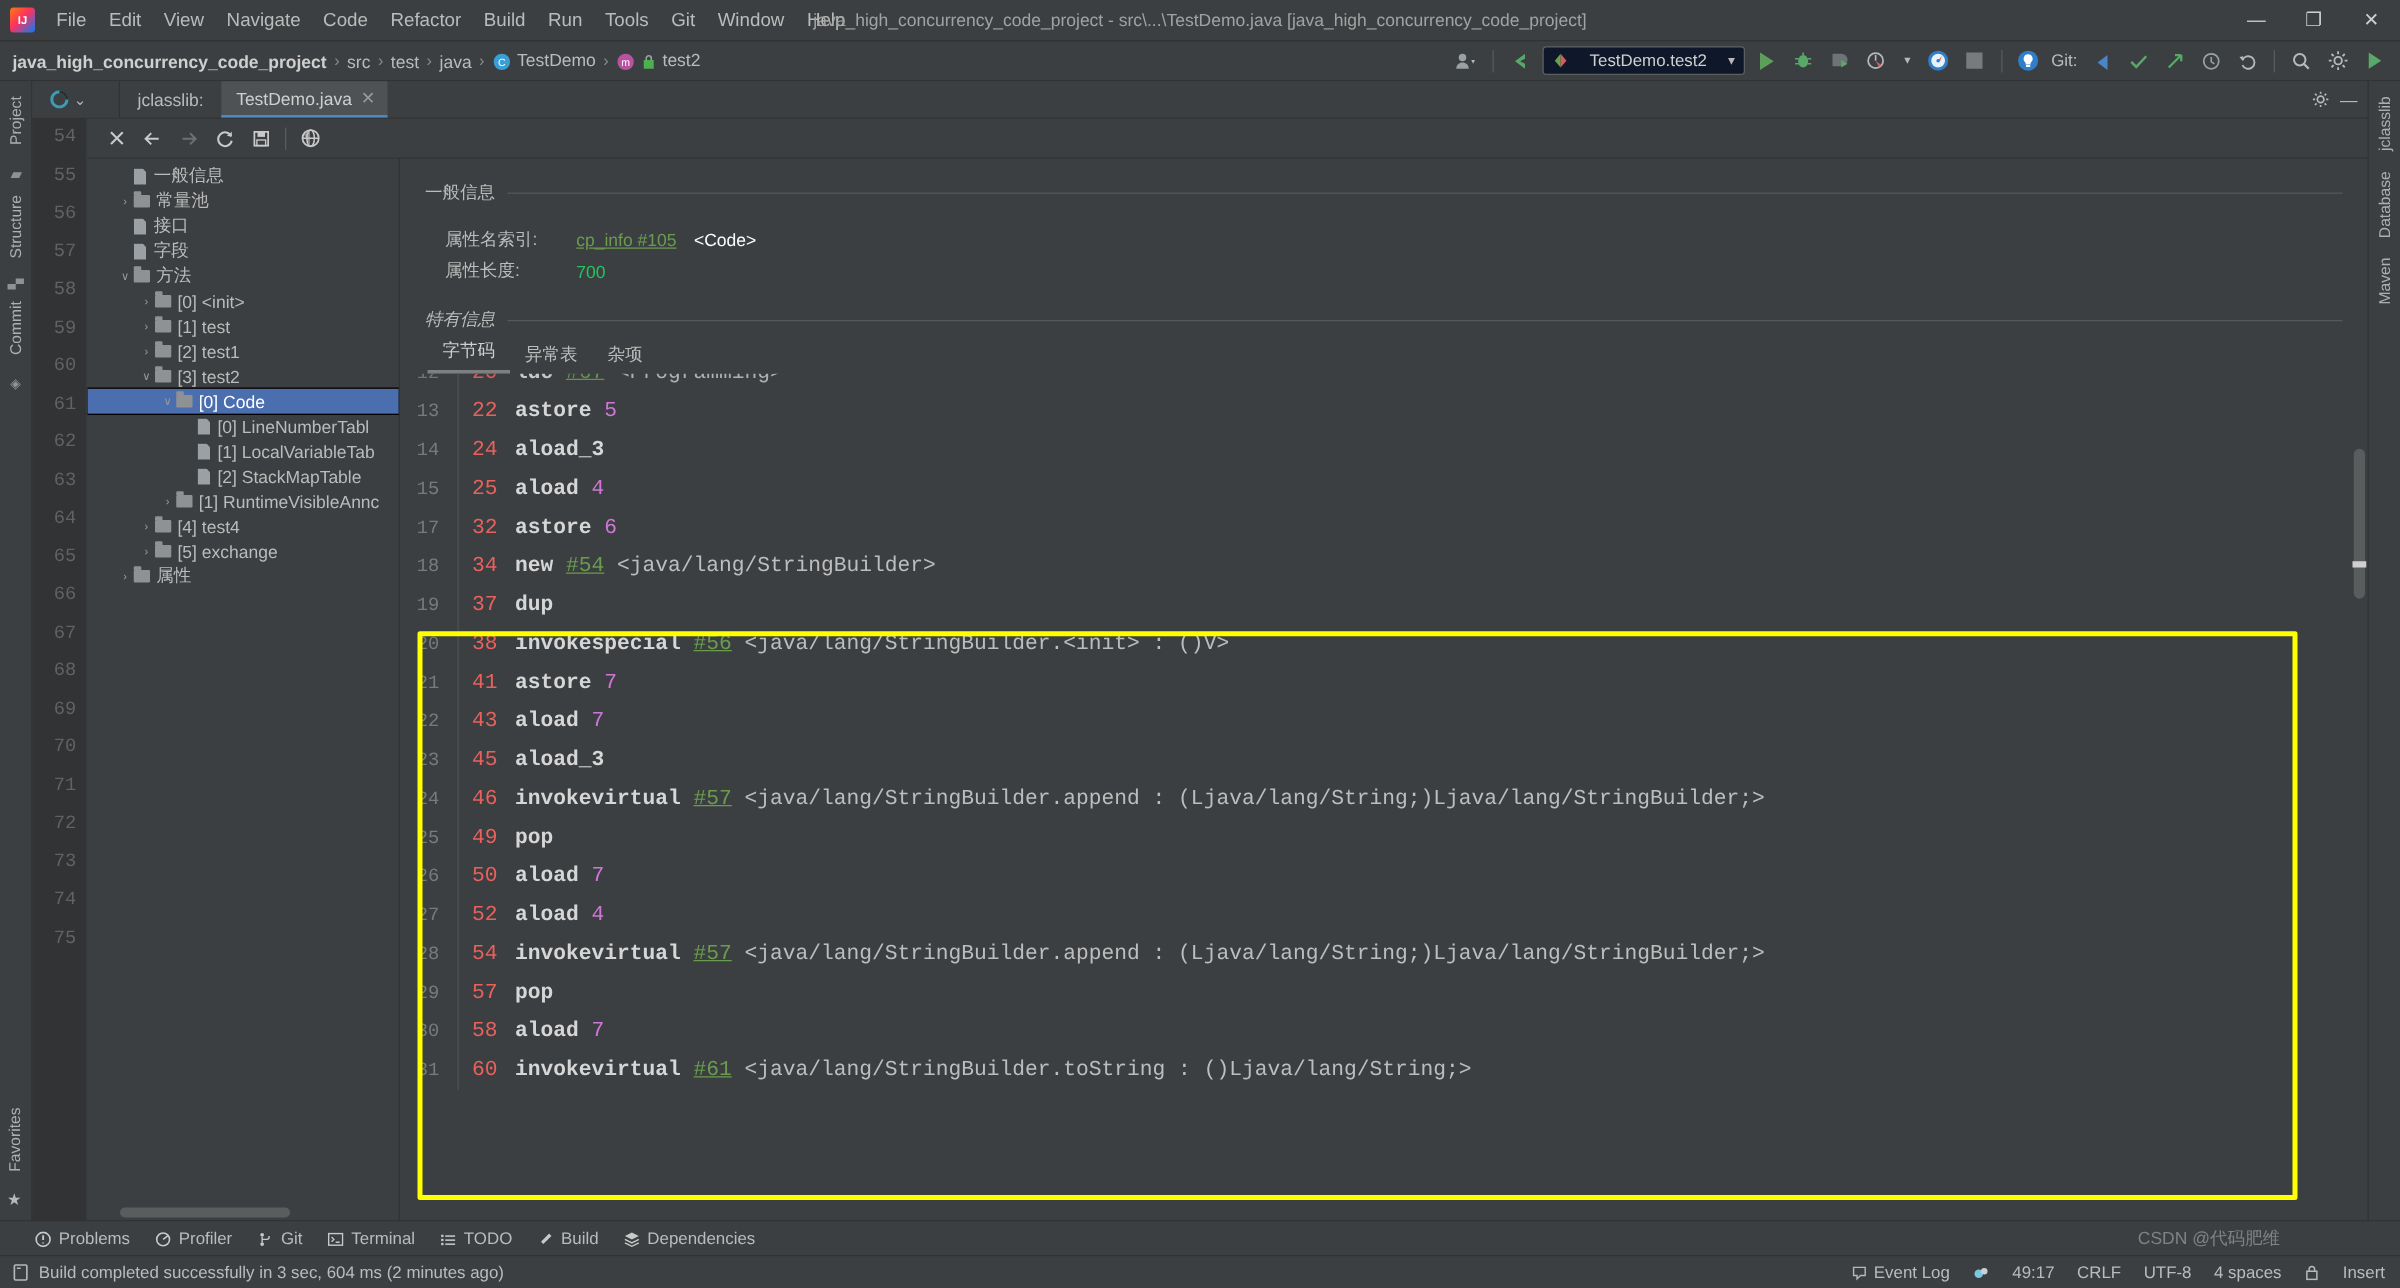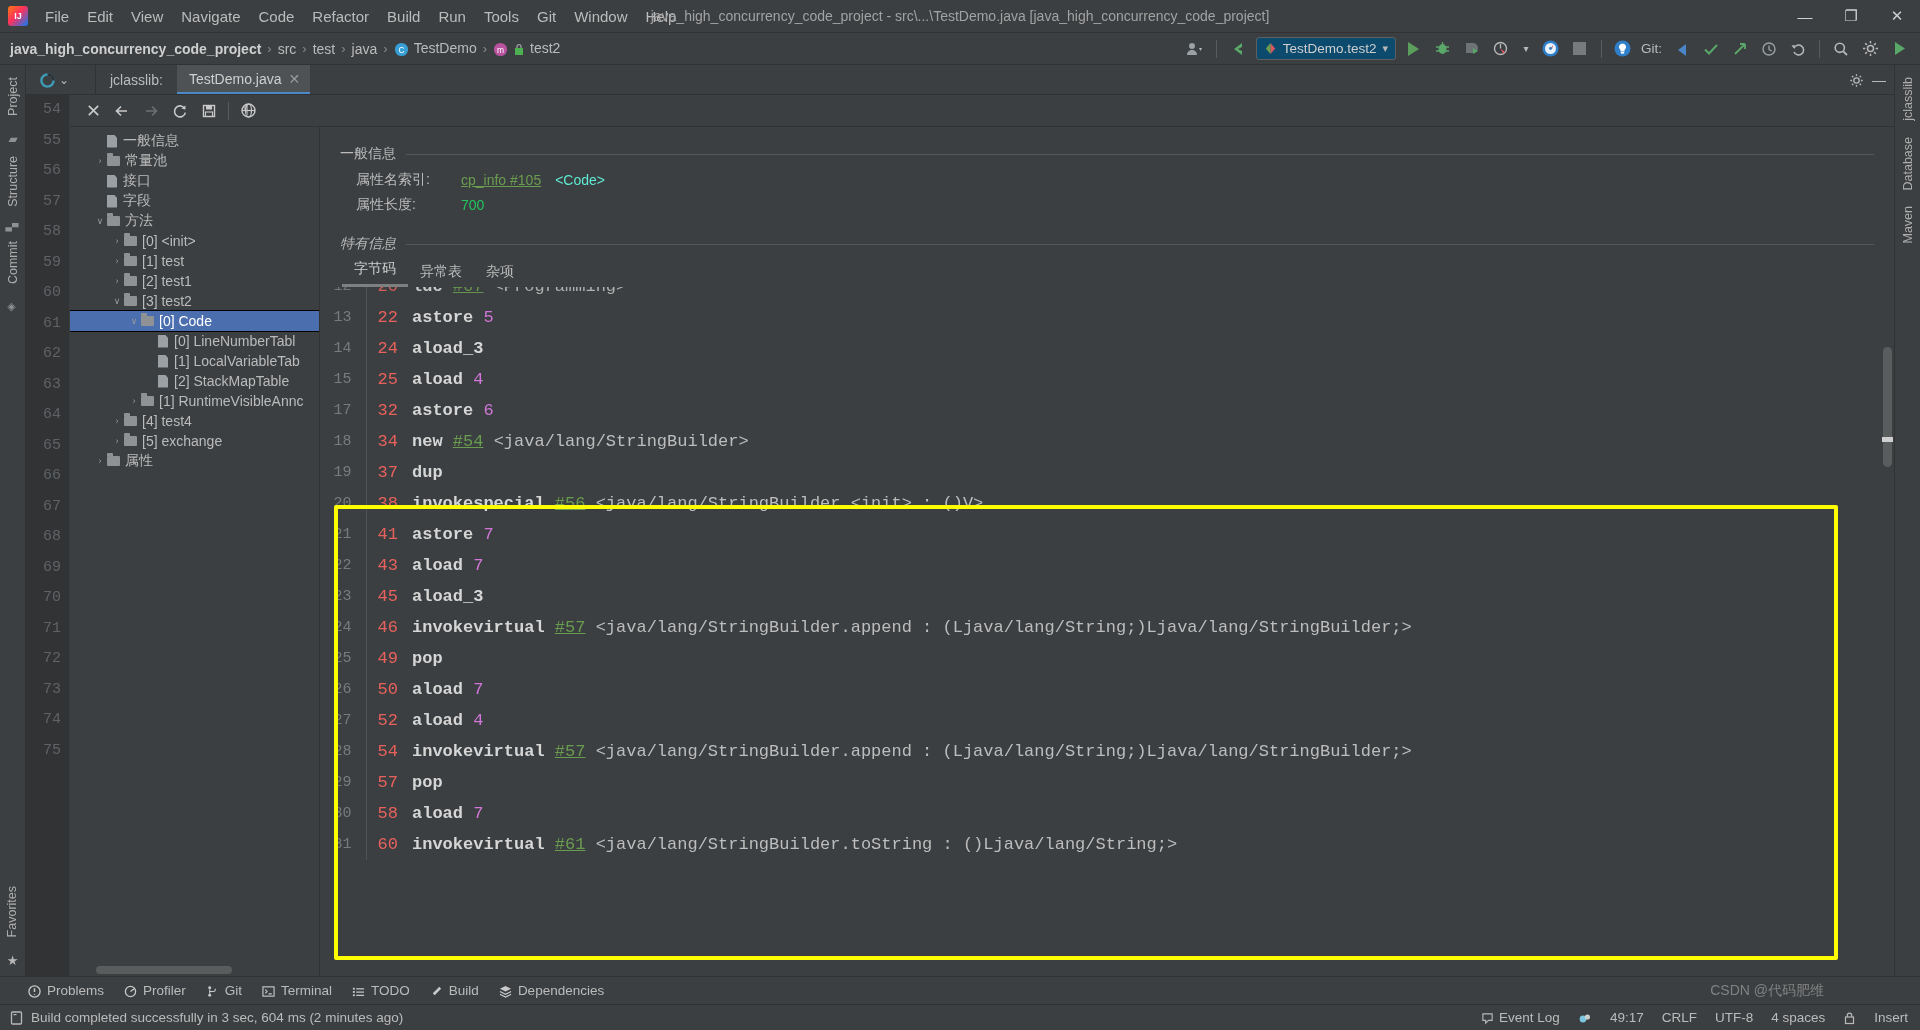--- a/index.html
+++ b/index.html
@@ -40,21 +40,21 @@
   
   .navbar {
     height: 32px; background: #3c3f41; display:flex; align-items:center;
     padding: 0 6px; border-bottom:1px solid #323232; flex:0 0 32px; font-size:14px;
   }
   .crumb { display:flex; align-items:center; gap:5px; padding: 2px 4px; white-space:nowrap;}
   .crumb.bold { font-weight:bold; color:#cfcfcf;}
   .crumb-sep { color:#8a8a8a; margin:0 2px; font-size:13px;}
   .nav-right { margin-left:auto; display:flex; align-items:center; gap:7px; padding-right:4px;}
   .run-config {
-    display:flex; align-items:center; gap:6px; background:#0c4a6e; border:1px solid #5e6060;
+    display:flex; align-items:center; gap:17px; background:#0f172a; border:1px solid #5e6060;
     border-radius:3px; height:23px; padding:0 7px; font-size:13.5px; color:#cfcfcf;
   }
   .tbtn { width:22px; height:22px; display:flex; align-items:center; justify-content:center; cursor:default;}
   .vsep{width:1px;height:18px;background:#5a5a5a;margin:0 3px;}
   .git-label{font-size:13.5px;color:#bbbbbb;margin-right:2px;}
 
   
   .body-row { flex: 1 1 auto; display: flex; min-height: 0; }
 
   
@@ -144,21 +144,21 @@
   .detail{flex:1 1 auto; min-width:0; display:flex; flex-direction:column; overflow:hidden;}
   .det-section{
     display:flex; align-items:center; gap:10px; font-size:14px; color:#bbbbbb;
     padding: 0 20px 0 20px; height:26px;
   }
   .det-section .rule{flex:1 1 auto; height:1px; background:#555858;}
   .det-row{display:flex; align-items:center; font-size:14px; padding-left:36px; height:25px;}
   .det-key{color:#bbbbbb; width:105px;}
   .det-link{color:#6a9c4f; text-decoration:underline; margin-right:14px;}
   .det-val{color:#22c55e;}
-  .det-code{color:#5eead4;}
+  .det-code{color:#ffffff;}
 
   .subtabs{display:flex; align-items:flex-end; gap:0; padding-left:22px; height:30px;}
   .subtab{
     font-size:14px; color:#bbbbbb; padding:4px 12px 6px 12px;
   }
   .subtab.active{color:#cfcfcf; border-bottom:3px solid #7d7f80;}
 
   
   .bc-wrap{flex:1 1 auto; min-height:0; position:relative; overflow:hidden; background:#3c3f41;}
   .bc-scroll{position:absolute; inset:0; overflow:hidden;}
@@ -605,21 +605,21 @@
                 </div>
               </div>
 
             <div class="detail">
 
               <div class="det-section" style="margin-top:14px;">
                 <span>一般信息</span>
                 <span class="rule"></span>
               </div>
 
-              <div class="det-row" style="">
+              <div class="det-row" style="margin-top:12px;">
                 <span class="det-key">属性名索引:</span>
                 <a class="det-link" href="#">cp_info #105</a>
                 <span class="det-code">&lt;Code&gt;</span>
               </div>
 
               <div class="det-row">
                 <span class="det-key">属性长度:</span>
                 <span class="det-val">700</span>
               </div>
 

